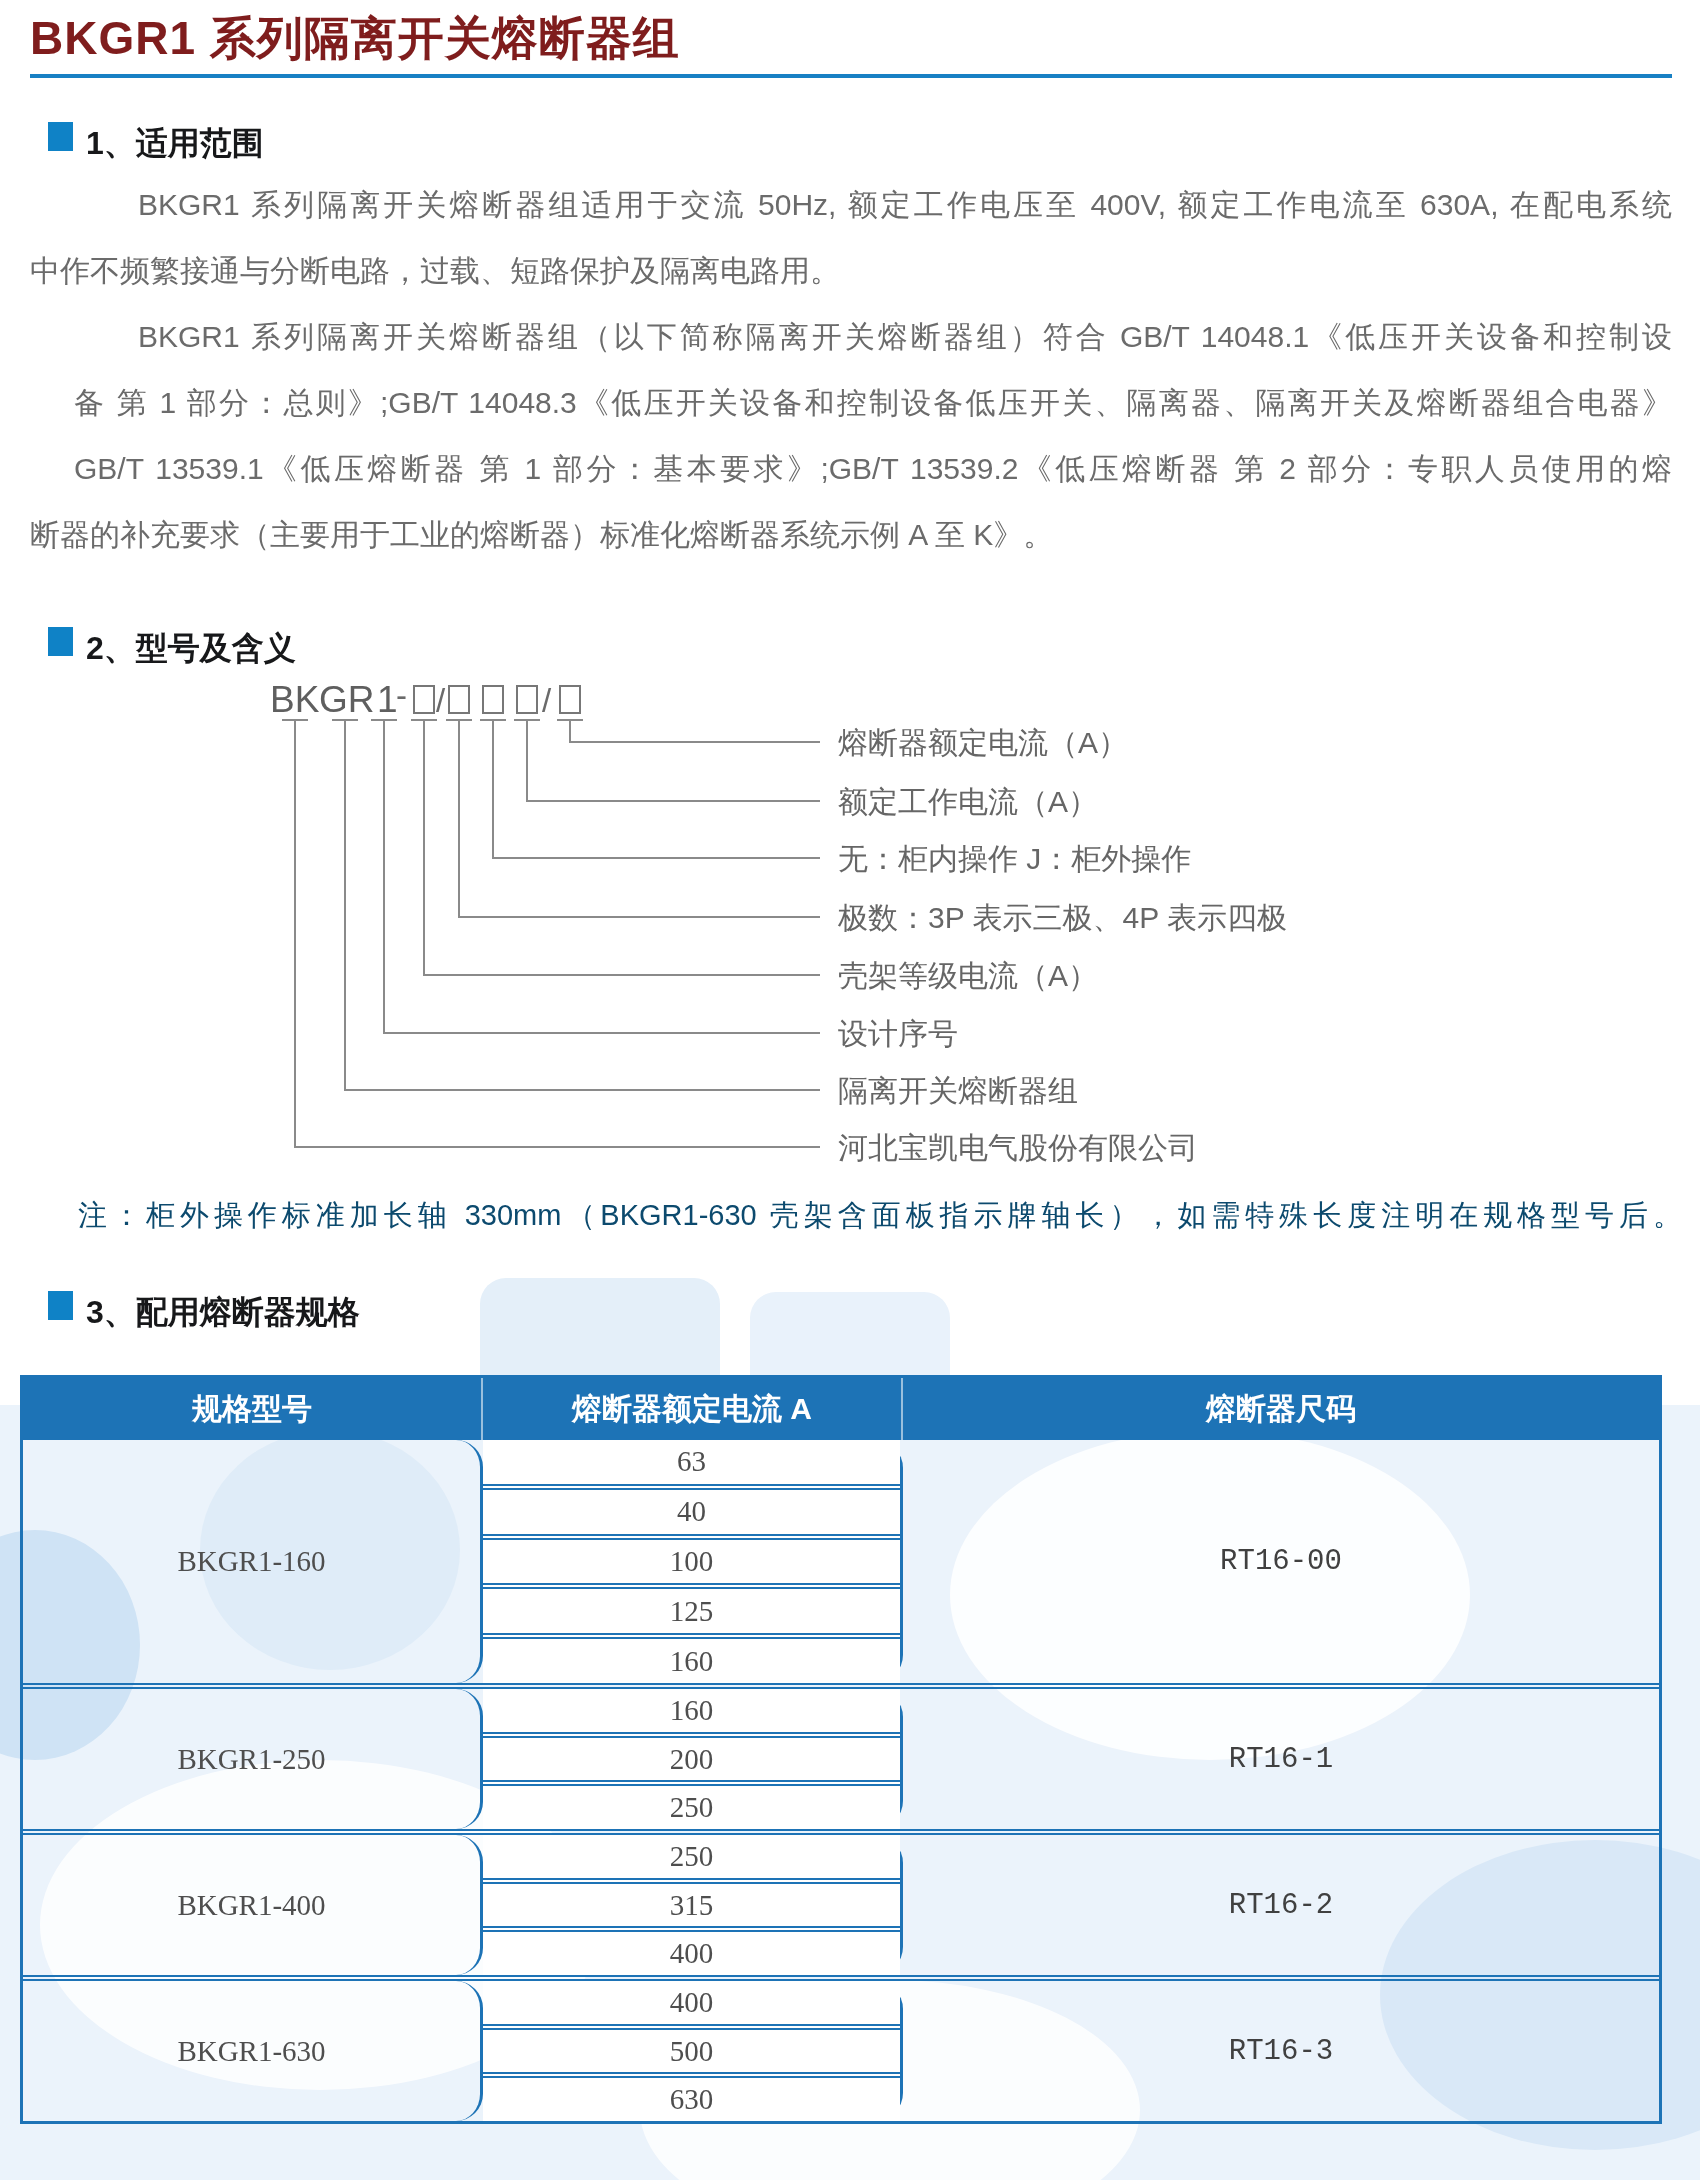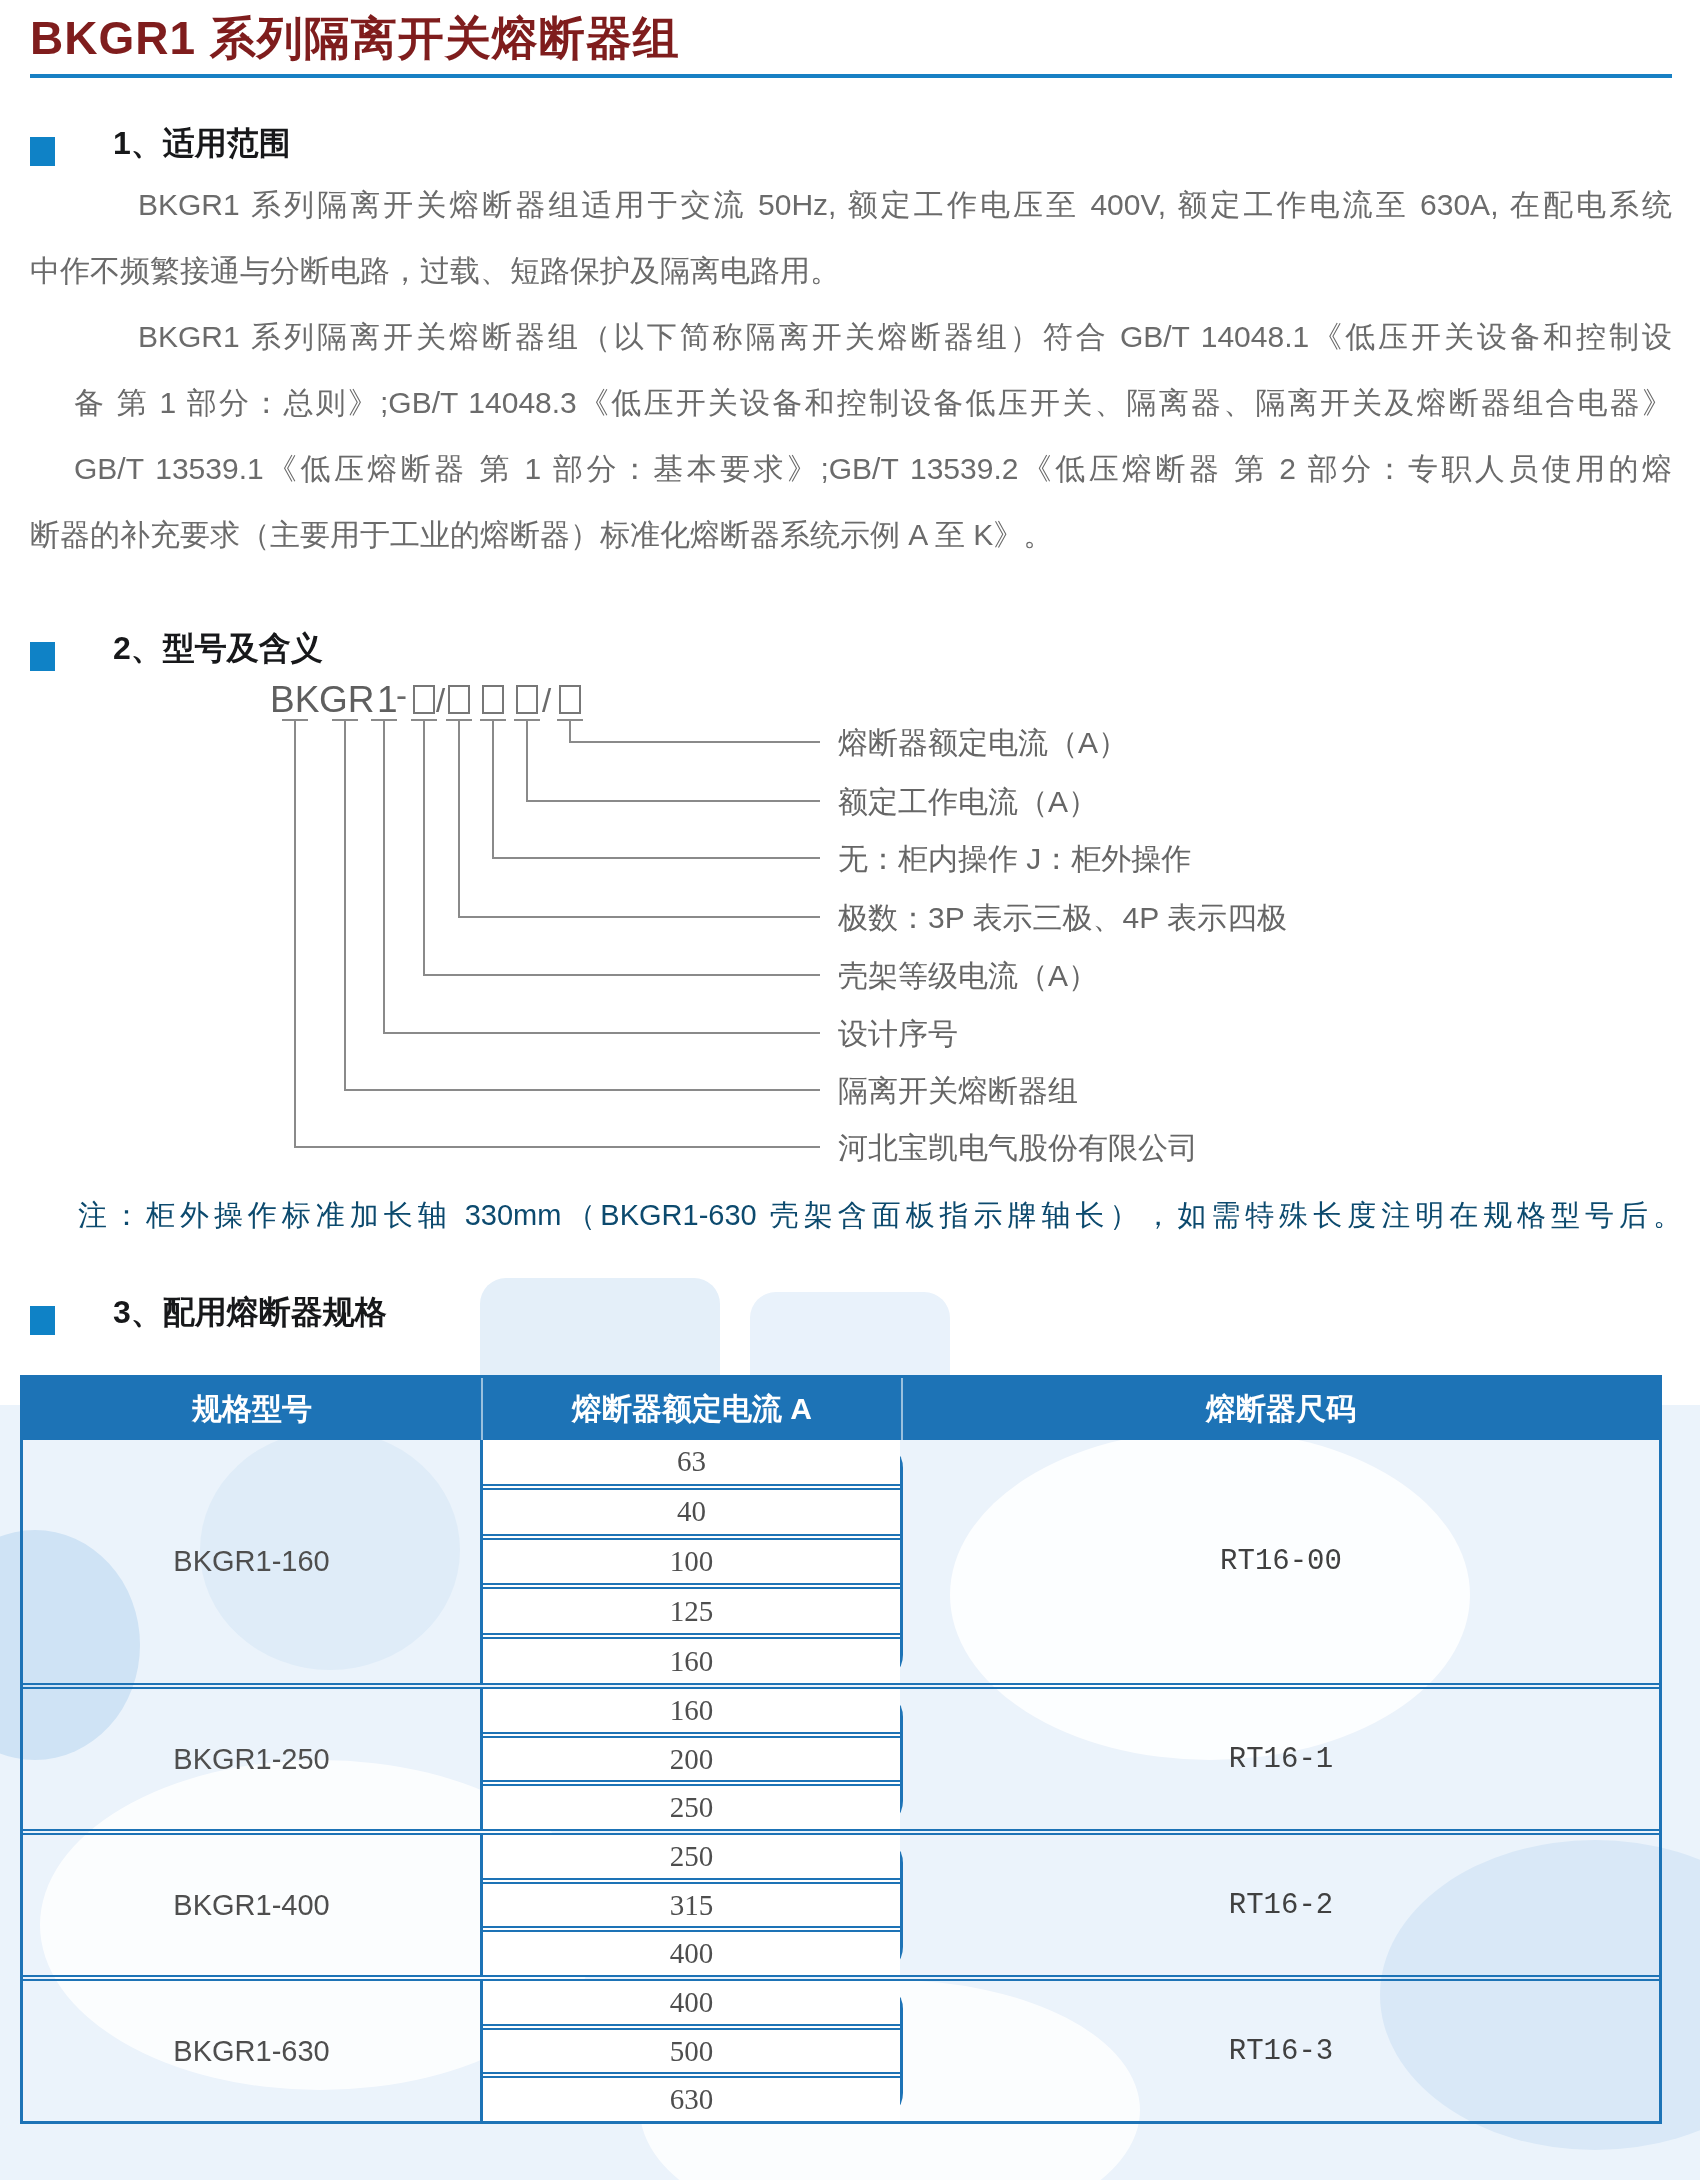--- a/index.html
+++ b/index.html
@@ -22,21 +22,21 @@
   .content { position:relative; z-index:1; }
 
   
   .doc-title {
     position:absolute; left:30px; top:8px;
     font-size:46px; font-weight:bold; color:#7f1d1d; letter-spacing:1px;
   }
   .title-rule { position:absolute; left:30px; top:74px; width:1642px; height:4px; background:#1780c4; }
 
   
-  .sec { position:absolute; left:30px; display:flex; align-items:flex-end;gap:45px; }
+  .sec { position:absolute; left:48px; display:flex; align-items:flex-start; }
   .sec-square { width:25px; height:29px; background:#0f82c6; margin-right:13px; flex:none; }
   .sec-label { font-size:32px; font-weight:bold; color:#17181a; }
   .sec-1 { top:122px; }
   .sec-2 { top:627px; }
   .sec-3 { top:1291px; }
 
   
   .para { position:absolute; left:30px; width:1642px; font-size:30px; line-height:66px; color:#6b6b6b; }
   .para-1 { top:172px; }
   .para-2 { top:304px; }
@@ -74,21 +74,21 @@
   .th.c1, .th.c2 { border-right:2px solid rgba(255,255,255,.55); }
 
   .t-group { display:flex; box-sizing:border-box; }
   .t-group + .t-group { border-top:6px double #1d73b6; }
   .g1 { height:243px; }
   .g2, .g3, .g4 { height:146px; }
   .gc { box-sizing:border-box; }
   .gc.c1 {
     display:flex; align-items:center; justify-content:center;
     border-right:3px solid #1d73b6;
-    font-family:Liberation Sans, sans-serif; font-size:29px; color:#4e4e4e;
+    font-family:Liberation Serif, serif; font-size:29px; color:#4e4e4e;border-radius:27px;
   }
   .gc.c2 { display:flex; flex-direction:column; border-right:3px solid #1d73b6; background:#ffffff;border-radius:28px; }
   .gc.c3 {
     display:flex; align-items:center; justify-content:center;
     font-family:Liberation Mono, monospace; font-size:29px; color:#404040;
   }
   .sub {
     flex:1; display:flex; align-items:center; justify-content:center;
     background:#ffffff; font-family:"Liberation Serif", serif;
     font-size:29px; color:#4e4e4e; box-sizing:border-box;

